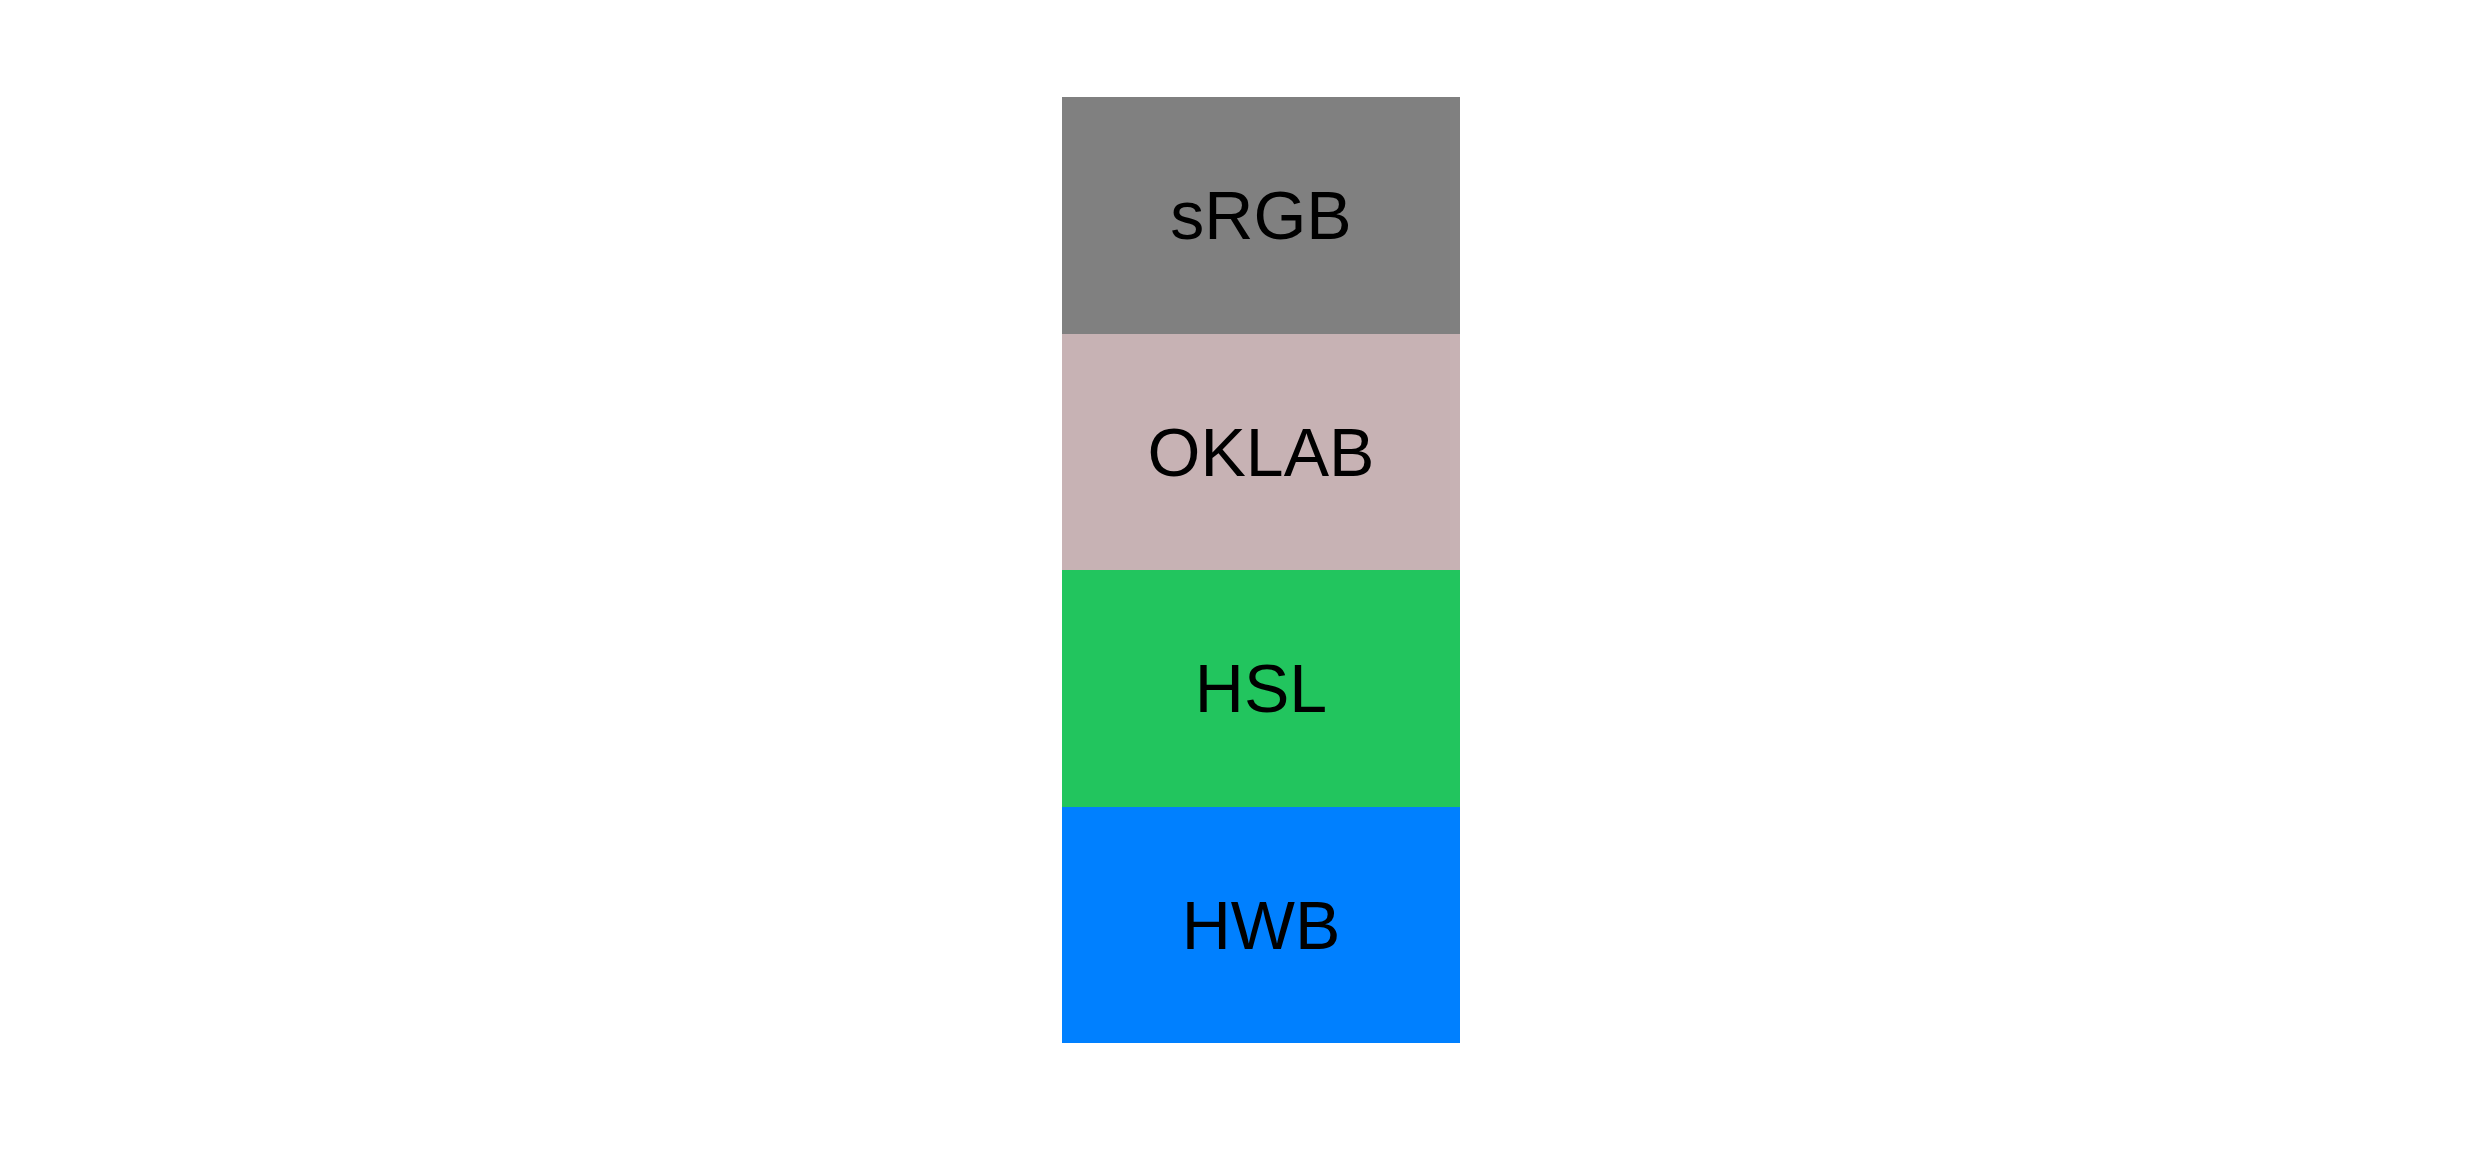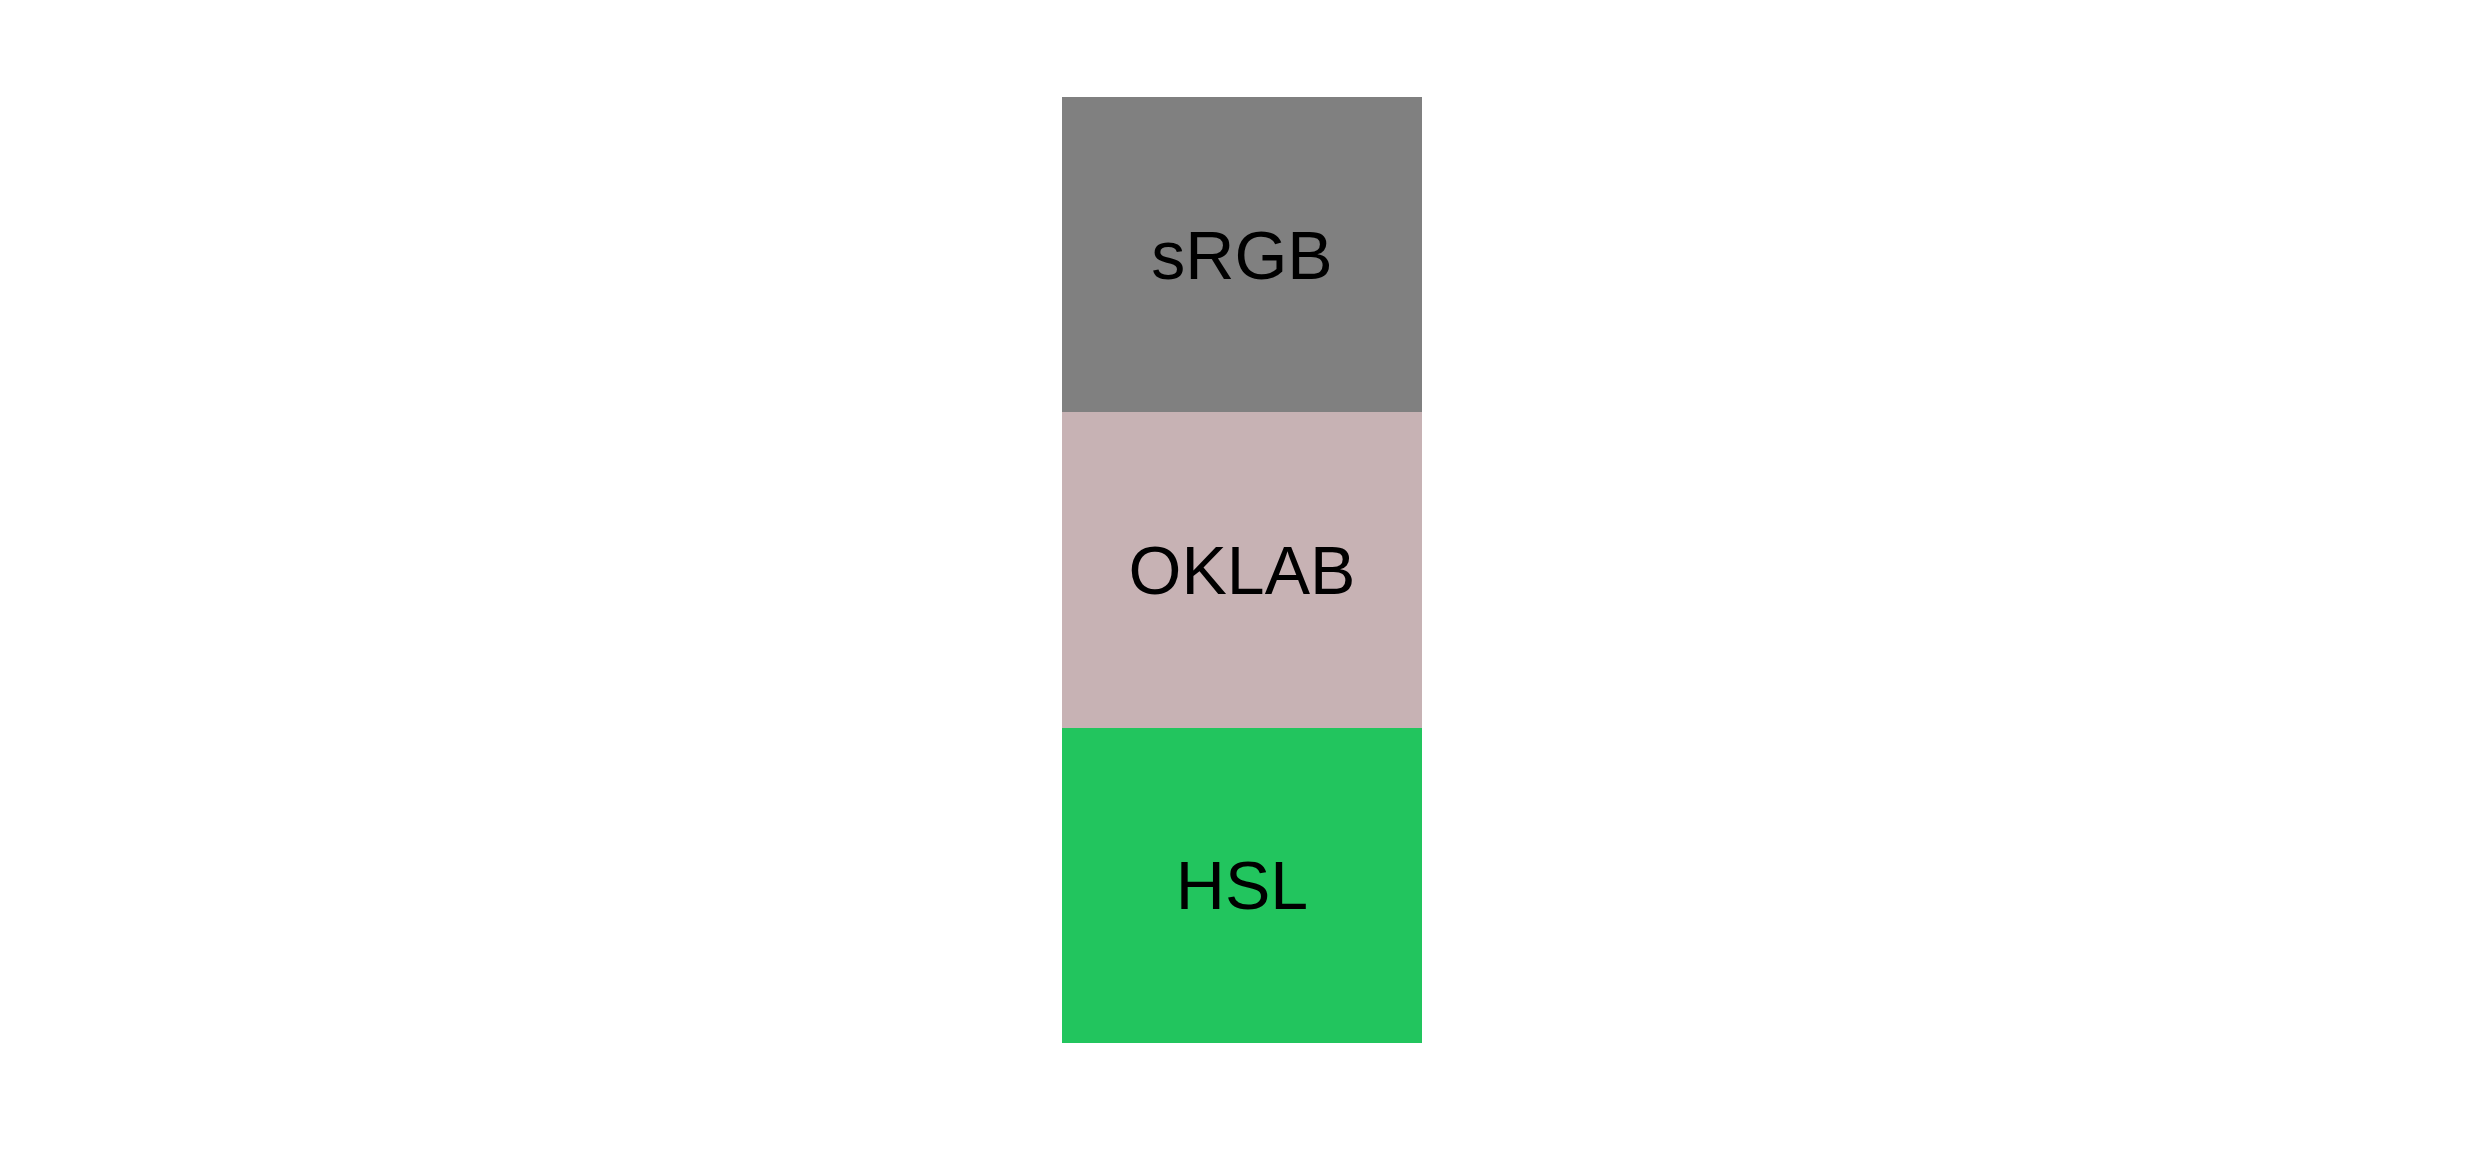--- a/index.html
+++ b/index.html
@@ -42,28 +42,31 @@
     color: #000000;
     letter-spacing: 0px;
     white-space: nowrap;
     text-align: center;
     -webkit-font-smoothing: antialiased;
   }
 </style>
 </head>
 <body style="width: 2482px; height: 1150px; background: rgb(255, 255, 255);">
 
-<div id="swatch-stack" style="left: 1062px; top: 97px; width: 360px; height: 946px;">
+<div id="swatch-stack" style="left: 1062px; top: 97px; width: 398px; height: 946px;">
 
   <div class="swatch-band" style="background: rgb(128, 128, 128);">
     <span class="swatch-label" style="color: rgb(0, 0, 0);">sRGB</span>
   </div>
 
   <div class="swatch-band" style="background: rgb(199, 178, 180); justify-content: center;">
     <span class="swatch-label" style="color: rgb(0, 0, 0);">OKLAB</span>
   </div>
 
   <div class="swatch-band" style="background: #22c55e;">
     <span class="swatch-label" style="color: rgb(0, 0, 0);">HSL</span>
   </div>
 
+  <div class="swatch-band" style="background: rgb(0, 128, 255);">
+    <span class="swatch-label" style="color: rgb(0, 0, 0);">HWB</span>
+  </div>
 
 </div>
 
 </body></html>

